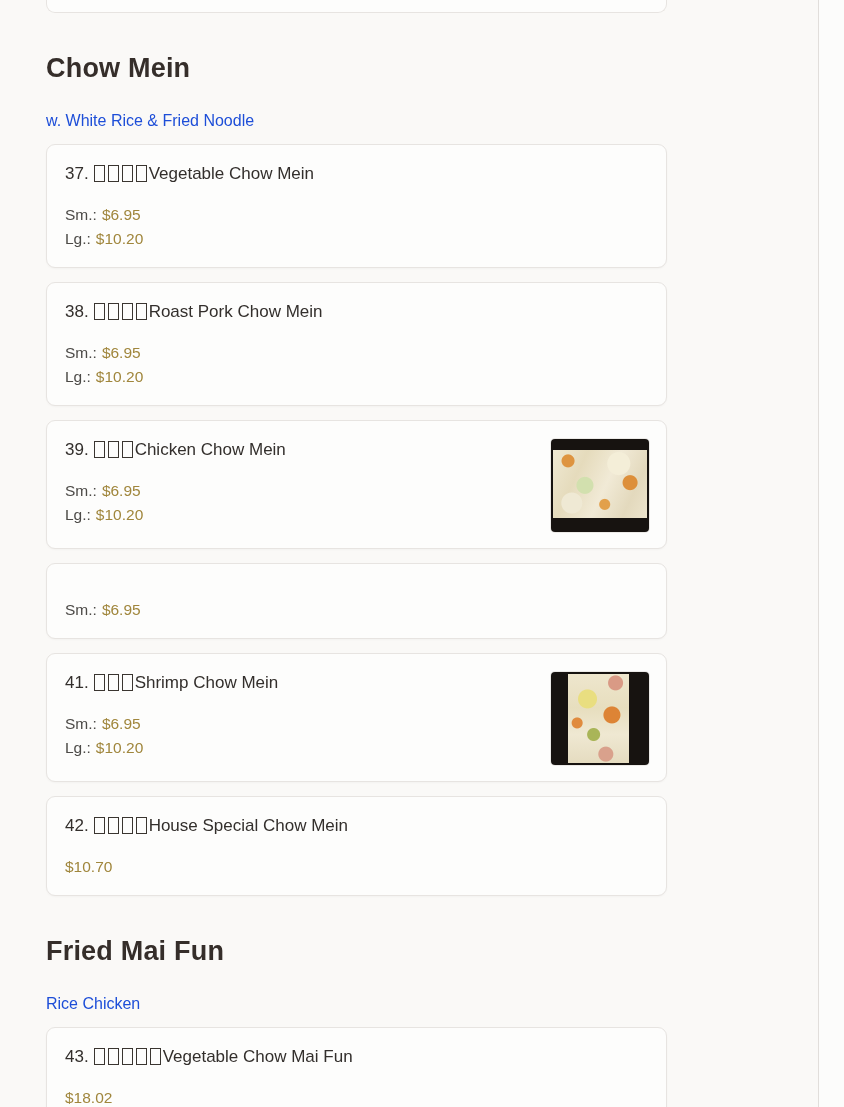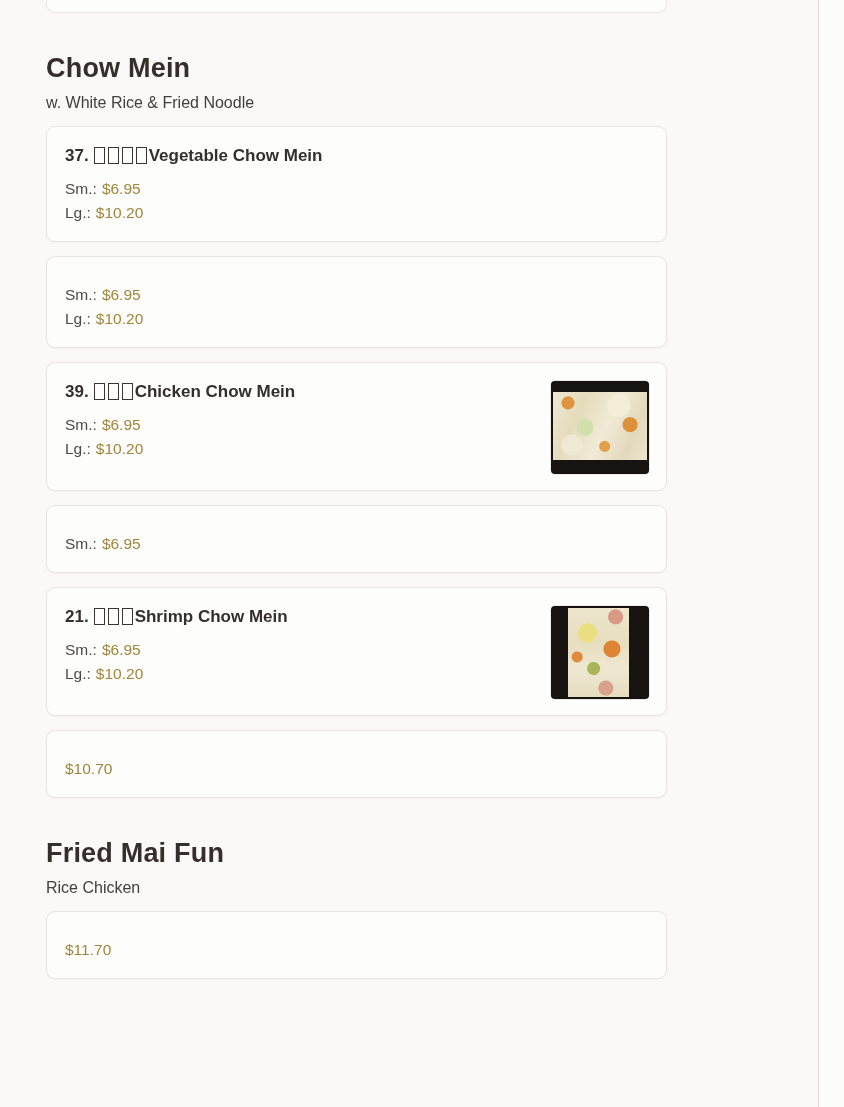--- a/index.html
+++ b/index.html
@@ -24,52 +24,52 @@
     border-radius: 0 0 9px 9px;
   }
   .section-title {
     margin-top: 40px;
     font-size: 27px;
     font-weight: 700;
     color: #352e2a;
     letter-spacing: 0.2px;
   }
   .section-subtitle {
-    margin-top: 10px;
+    margin-top: 28px;
     font-size: 16px;
-    color: #404040;
+    color: #1d4ed8;
   }
   .card {
     position: relative;
     margin-top: 14px;
     background: #fdfdfc;
     border: 1px solid #e7e4e1;
     border-radius: 9px;
     padding: 17px 18px 16px 18px;
     box-shadow: 0 1px 2px rgba(0,0,0,0.03);
     cursor: pointer;
   }
   .card.has-photo { min-height: 129px; }
   .card-title {
     font-size: 17px;
-    font-weight: 700;
+    font-weight: 400;
     color: #332f2c;
     line-height: 24px;
   }
   .card-title .num { margin-right: 4px; }
   .tofu {
     display: inline-block;
     width: 11px;
     height: 17px;
     border: 1.5px solid #3a3530;
     margin: 0 1.5px;
     vertical-align: -3px;
   }
   .tofu:last-of-type { margin-right: 6px; }
-  .prices { margin-top: 9px; }
+  .prices { margin-top: 17px; }
   .price-row {
     font-size: 15.5px;
     line-height: 24px;
     color: #4c4a47;
   }
   .price-row .price-label { margin-right: 5px; }
   .price-row .price-value { color: #a0863c; }
   
   .photo {
     position: absolute;
@@ -125,55 +125,58 @@
       <div class="section-title">Chow Mein</div>
       <div class="section-subtitle">w. White Rice &amp; Fried Noodle</div>
       <div class="card">
         <div class="card-title"><span class="num">37.</span><span class="tofu"></span><span class="tofu"></span><span class="tofu"></span><span class="tofu"></span><span>Vegetable Chow Mein</span></div>
         <div class="prices">
           <div class="price-row"><span class="price-label">Sm.:</span><span class="price-value">$6.95</span></div>
           <div class="price-row"><span class="price-label">Lg.:</span><span class="price-value">$10.20</span></div>
         </div>
       </div>
       <div class="card">
+        <div class="card-title"><span class="num">38.</span><span class="tofu"></span><span class="tofu"></span><span class="tofu"></span><span class="tofu"></span><span>Roast Pork Chow Mein</span></div>
         <div class="prices">
           <div class="price-row"><span class="price-label">Sm.:</span><span class="price-value">$6.95</span></div>
           <div class="price-row"><span class="price-label">Lg.:</span><span class="price-value">$10.20</span></div>
         </div>
       </div>
       <div class="card has-photo">
         <div class="card-title"><span class="num">39.</span><span class="tofu"></span><span class="tofu"></span><span class="tofu"></span><span>Chicken Chow Mein</span></div>
         <div class="prices">
           <div class="price-row"><span class="price-label">Sm.:</span><span class="price-value">$6.95</span></div>
           <div class="price-row"><span class="price-label">Lg.:</span><span class="price-value">$10.20</span></div>
         </div>
         <div class="photo photo--chicken-chow-mein"></div>
       </div>
       <div class="card">
         <div class="prices">
           <div class="price-row"><span class="price-label">Sm.:</span><span class="price-value">$6.95</span></div>
         </div>
       </div>
       <div class="card has-photo">
-        <div class="card-title"><span class="num">21.</span><span class="tofu"></span><span class="tofu"></span><span class="tofu"></span><span>Shrimp Chow Mein</span></div>
+        <div class="card-title"><span class="num">41.</span><span class="tofu"></span><span class="tofu"></span><span class="tofu"></span><span>Shrimp Chow Mein</span></div>
         <div class="prices">
           <div class="price-row"><span class="price-label">Sm.:</span><span class="price-value">$6.95</span></div>
           <div class="price-row"><span class="price-label">Lg.:</span><span class="price-value">$10.20</span></div>
         </div>
         <div class="photo photo--shrimp-chow-mein"></div>
       </div>
       <div class="card">
+        <div class="card-title"><span class="num">42.</span><span class="tofu"></span><span class="tofu"></span><span class="tofu"></span><span class="tofu"></span><span>House Special Chow Mein</span></div>
         <div class="prices">
           <div class="price-row"><span class="price-value">$10.70</span></div>
         </div>
       </div>
       <div class="section-title">Fried Mai Fun</div>
       <div class="section-subtitle">Rice Chicken</div>
       <div class="card">
+        <div class="card-title"><span class="num">43.</span><span class="tofu"></span><span class="tofu"></span><span class="tofu"></span><span class="tofu"></span><span class="tofu"></span><span>Vegetable Chow Mai Fun</span></div>
         <div class="prices">
-          <div class="price-row"><span class="price-value">$11.70</span></div>
+          <div class="price-row"><span class="price-value">$18.02</span></div>
         </div>
       </div>
     </div>
 
 </div>
 
 <div class="scroll-gutter"></div>
 
 </body></html>

